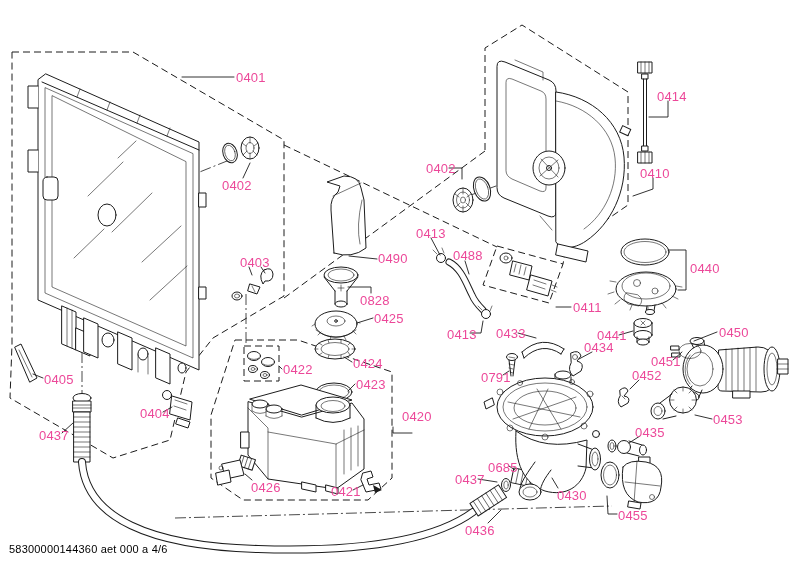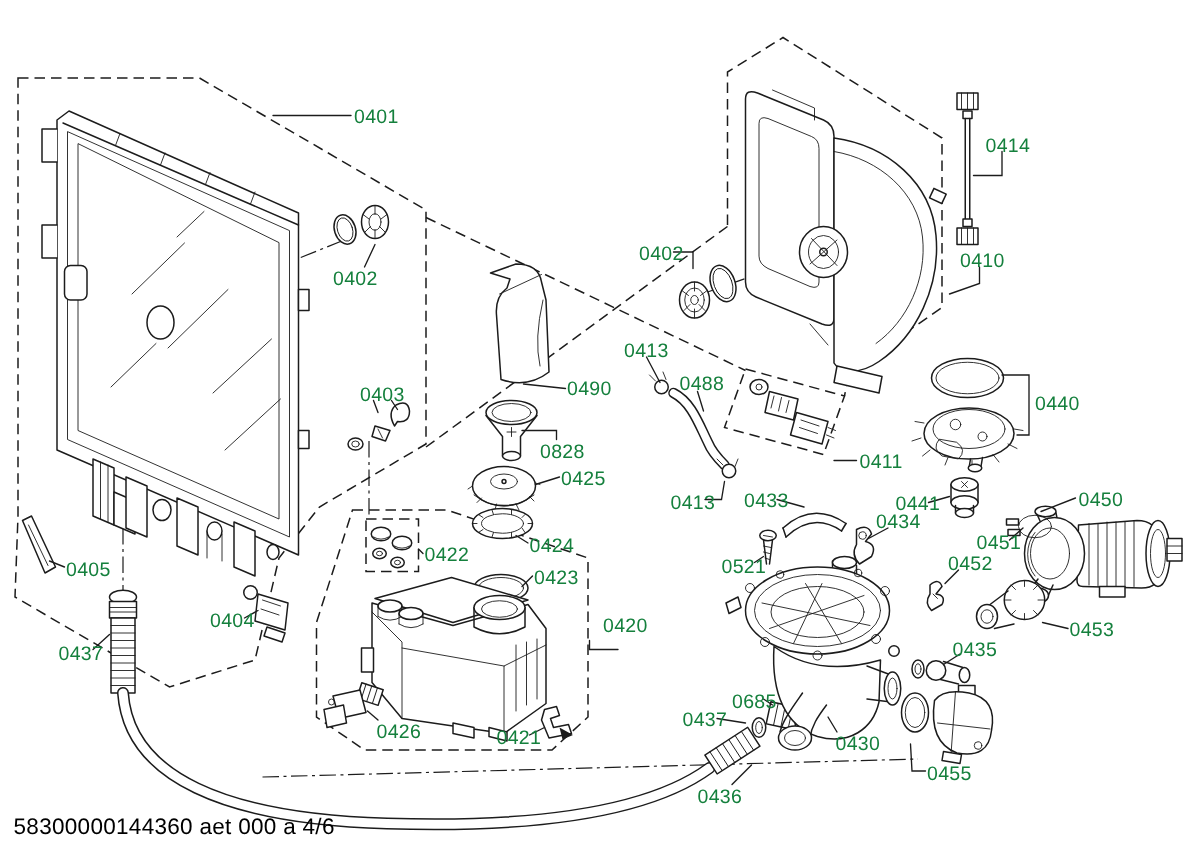--- a/index.html
+++ b/index.html
@@ -1,21 +1,21 @@
 <!DOCTYPE html>
 <html><head>
 <meta charset="utf-8">
 <style>
   html,body{margin:0;padding:0;background:#fff;}
   #stage{position:relative;width:800px;height:566px;background:#ffffff;overflow:hidden;
          font-family:"Liberation Sans", sans-serif;}
   #art{position:absolute;left:0;top:0;}
-  .part-label{position:absolute;font-size:13px;color:#15803d;letter-spacing:.2px;white-space:nowrap;
+  .part-label{position:absolute;font-size:13px;color:#ec4899;letter-spacing:.2px;white-space:nowrap;
               font-weight:400;line-height:1;}
-  #doc-code{position:absolute;left:9px;top:543px;font-size:15px;color:#000;letter-spacing:.2px;}
+  #doc-code{position:absolute;left:9px;top:543px;font-size:11px;color:#000;letter-spacing:.2px;}
   
   .s  {stroke:#1c1c1c;fill:none;stroke-width:1;stroke-linejoin:round;stroke-linecap:round;}
   .sw {stroke:#1c1c1c;fill:#ffffff;stroke-width:1;stroke-linejoin:round;stroke-linecap:round;}
   .t  {stroke:#1c1c1c;fill:none;stroke-width:.6;stroke-linejoin:round;stroke-linecap:round;}
   .d  {stroke:#1c1c1c;fill:none;stroke-width:1;stroke-dasharray:7 4;}
   .dd {stroke:#1c1c1c;fill:none;stroke-width:.8;stroke-dasharray:11 3 2 3;}
   .ld {stroke:#1c1c1c;fill:none;stroke-width:.9;stroke-linecap:round;}
   .hoseO{stroke:#1c1c1c;fill:none;stroke-width:8;stroke-linecap:round;}
   .hoseI{stroke:#ffffff;fill:none;stroke-width:6;stroke-linecap:round;}
   .blk{fill:#1c1c1c;stroke:none;}
@@ -434,21 +434,21 @@
   <div class="part-label" style="left:426px;top:162px">0402</div>
   <div class="part-label" style="left:416px;top:227px">0413</div>
   <div class="part-label" style="left:453px;top:249px">0488</div>
   <div class="part-label" style="left:447px;top:328px">0413</div>
   <div class="part-label" style="left:573px;top:301px">0411</div>
   <div class="part-label" style="left:657px;top:90px">0414</div>
   <div class="part-label" style="left:640px;top:167px">0410</div>
   <div class="part-label" style="left:496px;top:327px">0433</div>
   <div class="part-label" style="left:597px;top:329px">0441</div>
   <div class="part-label" style="left:584px;top:341px">0434</div>
-  <div class="part-label" style="left:481px;top:371px">0521</div>
+  <div class="part-label" style="left:481px;top:371px">0791</div>
   <div class="part-label" style="left:632px;top:369px">0452</div>
   <div class="part-label" style="left:651px;top:355px">0451</div>
   <div class="part-label" style="left:719px;top:326px">0450</div>
   <div class="part-label" style="left:690px;top:262px">0440</div>
   <div class="part-label" style="left:713px;top:413px">0453</div>
   <div class="part-label" style="left:635px;top:426px">0435</div>
   <div class="part-label" style="left:557px;top:489px">0430</div>
   <div class="part-label" style="left:488px;top:461px">0685</div>
   <div class="part-label" style="left:455px;top:473px">0437</div>
   <div class="part-label" style="left:465px;top:524px">0436</div>

